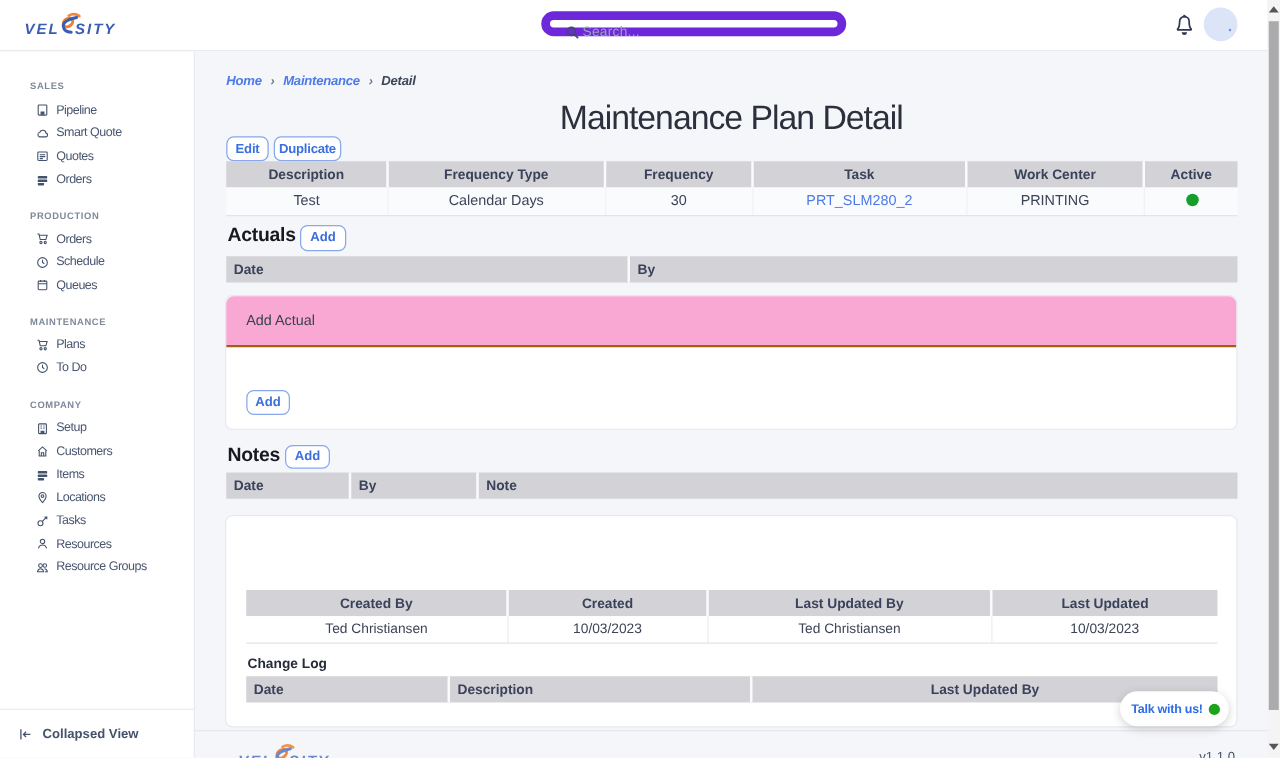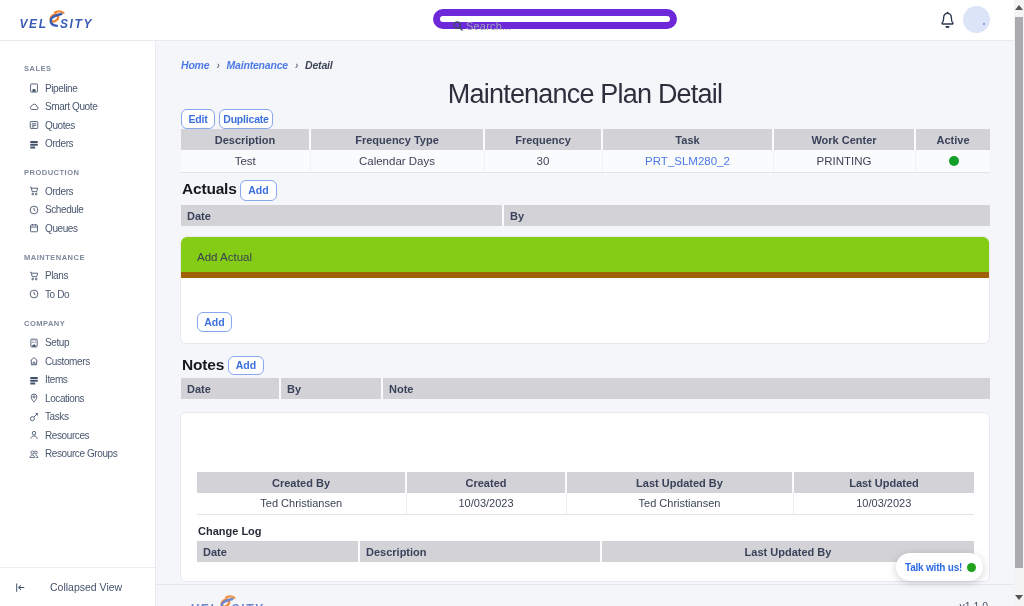--- a/index.html
+++ b/index.html
@@ -14,21 +14,21 @@
 #avatar { position:absolute; left:963px; top:6px; width:27px; height:27px; border-radius:50%; background:#dce4f8; }
 #avatar i { position:absolute; left:20px; top:17px; width:2px; height:2px; border-radius:50%; background:#6a8ceb; }
 
 #sidebar { position:absolute; left:0; top:41px; width:156px; height:565px; background:#fff; border-right:1px solid #e9eaee; z-index:4; }
 .seclab { position:absolute; left:24px; font-size:7.5px; font-weight:bold; letter-spacing:.5px; color:#7e899b; }
 .mi { position:absolute; left:29px; height:14px; display:flex; align-items:center; color:#44526c; }
 .mi svg { width:10px; height:10px; flex:0 0 10px; }
 .mi span { margin-left:6px; font-size:10px; letter-spacing:-0.4px; font-weight:500; color:#4a5770; white-space:nowrap; }
 #collapse { position:absolute; left:0; top:526px; width:155px; border-top:1px solid #ebecf0; height:39px; }
 #collapse .row { position:absolute; left:15px; top:13px; display:flex; align-items:center; color:#44526c; }
-#collapse span { margin-left:24px; font-size:10.5px; font-weight:400; }
+#collapse span { margin-left:8px; font-size:10.5px; font-weight:700; }
 
 #main { position:absolute; left:156px; top:41px; width:858px; height:565px; background:#f5f6fa; }
 #crumbs { position:absolute; left:25px; top:18px; font-size:10.5px; letter-spacing:-0.2px; font-weight:bold; color:#3e4657;font-style:italic; }
 #crumbs a { color:#4d7ae6; text-decoration:none; }
 #crumbs b.sep { color:#6d7688; font-weight:bold; padding:0 7px; font-size:10px; }
 #title { position:absolute; left:0; top:38px; width:858px; text-align:center; font-size:27px; font-weight:500; color:#2c303c; letter-spacing:-0.8px; }
 .btn { position:absolute; background:#fff; border:1px solid #88a7ec; border-radius:6px; color:#3c70de; font-size:10.5px; letter-spacing:-0.2px; font-weight:600; text-align:center; line-height:18px; }
 #btnEdit { left:25px; top:68px; width:34px; height:20px; }
 #btnDup { left:63px; top:68px; width:54px; height:20px; }
 
@@ -41,21 +41,21 @@
 #t1 a { color:#4d7ae6; text-decoration:none; }
 .dot { display:inline-block; width:10px; height:10px; border-radius:50%; background:#149e2a; vertical-align:middle; position:relative; top:-1px; left:1px; }
 .h2 { position:absolute; font-size:15.5px; line-height:15px; font-weight:800; color:#17191f; letter-spacing:-0.2px; }
 .addbtn { position:absolute; background:#fff; border:1px solid #88a7ec; border-radius:6px; color:#3c70de; font-size:10.5px; font-weight:600; text-align:center; }
 
 #hActuals { left:26px; top:139.5px; }
 #addActuals { left:84px; top:138.5px; width:37px; height:21px; line-height:19px; }
 #thActuals { position:absolute; left:25px; top:164px; width:809px; }
 
 .card { position:absolute; left:24px; width:810px; background:#fff; border:1px solid #e7e9ee; border-radius:6px; }
-.cardhead { background:#84cc16; border-bottom:6px solid #a16207; border-radius:6px 6px 0 0; font-size:11.5px; color:#3a4150; }
+.cardhead { background:#f9a8d4; border-bottom:2px solid #a16207; border-radius:6px 6px 0 0; font-size:11.5px; color:#3a4150; }
 #cardAdd { top:195px; height:108px; }
 #cardAdd .cardhead { height:41px; line-height:41px; padding-left:16px; }
 #cardAdd .addbtn { left:16px; top:75px; width:35px; height:20px; line-height:18px; }
 
 #hNotes { left:26px; top:315.5px; }
 #addNotes { left:72px; top:315px; width:36px; height:19px; line-height:17px; }
 #thNotes { position:absolute; left:25px; top:337px; width:809px; }
 
 #cardRH { top:371px; height:170px; }
 #cardRH .cardhead { height:39px; line-height:39px; padding-left:16px; }

